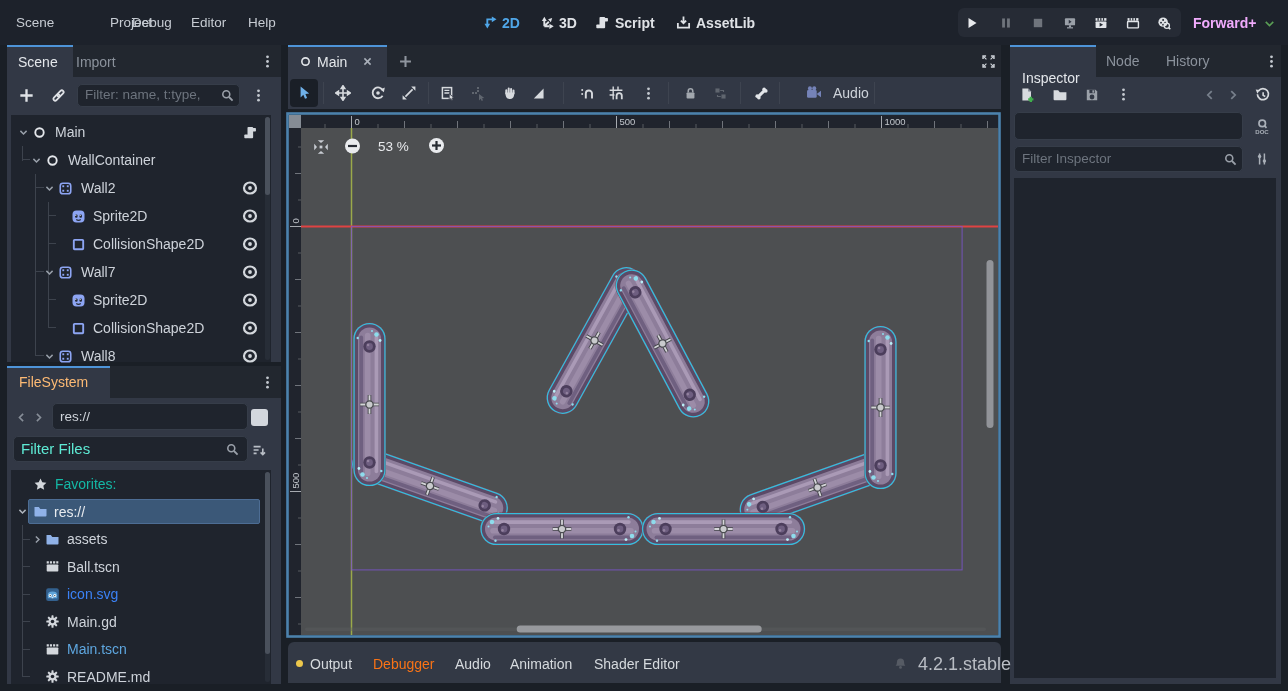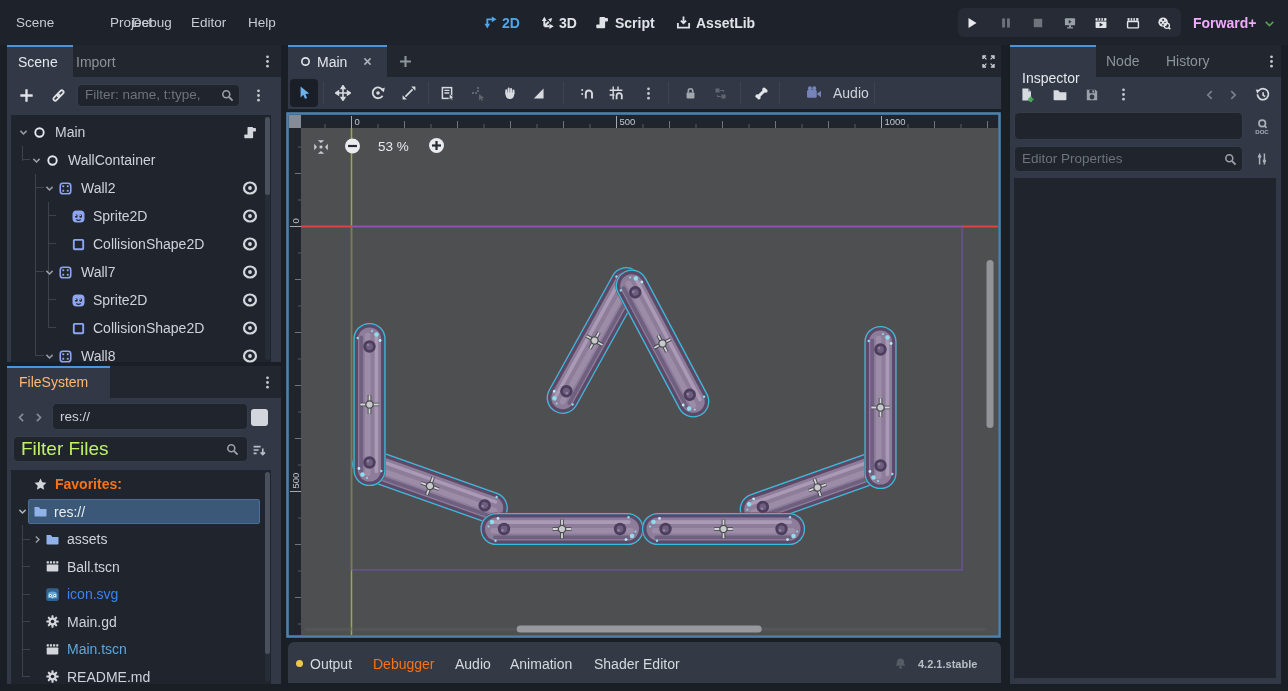--- a/index.html
+++ b/index.html
@@ -238,21 +238,21 @@
 <svg style="position:absolute;left:14.5px;top:411.0px;" width="13" height="13" viewBox="0 0 16 16">
     <path d="M10 3.5 5.5 8 10 12.5" stroke="#878e98" stroke-width="2" fill="none"></path>
   </svg>
 <svg style="position:absolute;left:31.5px;top:411.0px;" width="13" height="13" viewBox="0 0 16 16">
     <path d="M6 3.5 10.5 8 6 12.5" stroke="#878e98" stroke-width="2" fill="none"></path>
   </svg>
 <div style="position:absolute;left:52px;top:403px;width:196px;height:27px;background:#1f242d;border:1px solid #363d49;border-radius:5px"></div>
 <div style="position:absolute;left:60px;top:407px;height:20px;line-height:20px;font-size:13.5px;color:#ced3da;font-weight:400;white-space:pre;">res://</div>
 <div style="position:absolute;left:251px;top:409px;width:17px;height:17px;background:#d3d7dd;border-radius:3px"></div>
 <div style="position:absolute;left:13px;top:436px;width:235px;height:26px;background:#1f242d;border:1px solid #363d49;border-radius:5px"></div>
-<div style="position:absolute;left:21px;top:439px;height:20px;line-height:20px;font-size:19px;color:#bef264;font-weight:400;white-space:pre;text-align:center;">Filter Files</div>
+<div style="position:absolute;left:21px;top:439px;height:20px;line-height:20px;font-size:15px;color:#5eead4;font-weight:400;white-space:pre;text-align:center;">Filter Files</div>
 <svg style="position:absolute;left:224.5px;top:442.0px;" width="15" height="15" viewBox="0 0 16 16">
     <circle cx="6.7" cy="6.7" r="3.7" stroke="#9aa0a9" stroke-width="1.7" fill="none"></circle>
     <path d="M9.6 9.6L13.4 13.4" stroke="#9aa0a9" stroke-width="1.9"></path>
   </svg>
 <svg style="position:absolute;left:251.0px;top:441.5px;" width="16" height="16" viewBox="0 0 16 16">
     <g stroke="#b9bec6" stroke-width="1.6" fill="none">
       <path d="M2.6 4.6h7M2.6 8h5M2.6 11.4h3"></path>
       <path d="M11.8 6.5v6M9.6 10.4l2.2 2.3 2.2-2.3"></path>
     </g>
   </svg>
@@ -260,21 +260,21 @@
 <div style="position:absolute;left:22px;top:525px;width:1px;height:152px;background:#3d434d"></div>
 <div style="position:absolute;left:23px;top:538.5px;width:7px;height:1px;background:#3d434d"></div>
 <div style="position:absolute;left:23px;top:566px;width:7px;height:1px;background:#3d434d"></div>
 <div style="position:absolute;left:23px;top:593.5px;width:7px;height:1px;background:#3d434d"></div>
 <div style="position:absolute;left:23px;top:621px;width:7px;height:1px;background:#3d434d"></div>
 <div style="position:absolute;left:23px;top:648.5px;width:7px;height:1px;background:#3d434d"></div>
 <div style="position:absolute;left:23px;top:676px;width:7px;height:1px;background:#3d434d"></div>
 <svg style="position:absolute;left:32.5px;top:476.5px;" width="15" height="15" viewBox="0 0 16 16">
     <path d="M8 1.6 9.9 5.7 14.3 6.2 11 9.2 11.9 13.6 8 11.4 4.1 13.6 5 9.2 1.7 6.2 6.1 5.7 Z" fill="#d3d7dc"></path>
   </svg>
-<div style="position:absolute;left:55px;top:474px;height:20px;line-height:20px;font-size:14px;color:#f97316;font-weight:700;white-space:pre;">Favorites:</div>
+<div style="position:absolute;left:55px;top:474px;height:20px;line-height:20px;font-size:14px;color:#14b8a6;font-weight:400;white-space:pre;">Favorites:</div>
 <div style="position:absolute;left:28px;top:499px;width:232px;height:25px;background:#3b5878;border:1px solid #4d6d94;border-radius:2px"></div>
 <svg style="position:absolute;left:15.5px;top:505.0px;" width="13" height="13" viewBox="0 0 16 16">
     <path d="M4.2 6 8 9.8 11.8 6" stroke="#aeb4bd" stroke-width="1.8" fill="none"></path>
   </svg>
 <svg style="position:absolute;left:32.5px;top:504.0px;" width="15" height="15" viewBox="0 0 16 16">
     <path d="M1.6 3.2h4.6l1.6 2.1h6.6a0 0 0 0 1 0 0v7a1 1 0 0 1-1 1H2.6a1 1 0 0 1-1-1z" fill="#90b2e8"></path>
   </svg>
 <div style="position:absolute;left:54px;top:501.5px;height:20px;line-height:20px;font-size:14px;color:#e8ebef;font-weight:400;white-space:pre;">res://</div>
 <svg style="position:absolute;left:30.5px;top:532.5px;" width="13" height="13" viewBox="0 0 16 16">
     <path d="M6 4.2 9.8 8 6 11.8" stroke="#99a0aa" stroke-width="1.8" fill="none"></path>
@@ -378,21 +378,21 @@
     <path d="M1.6 3.4 5.4 3.8 3.2 7.2Z" fill="#d7dade"></path>
     <path d="M8.6 5.8V8.8L10.6 9.8" stroke="#d7dade" stroke-width="1.5" fill="none"></path>
   </svg>
 <div style="position:absolute;left:1014px;top:112px;width:229px;height:28px;background:#1f242d;border:1px solid #363d49;border-radius:5px"></div>
 <svg style="position:absolute;left:1253.0px;top:118.0px;" width="18" height="18" viewBox="0 0 16 16">
     <circle cx="8.2" cy="4.8" r="2.9" stroke="#aab0b8" stroke-width="1.5" fill="none"></circle>
     <path d="M10.3 7 12 8.7" stroke="#aab0b8" stroke-width="1.6"></path>
     <text x="8" y="14.6" font-size="5.4" font-weight="bold" fill="#aab0b8" text-anchor="middle" font-family="Liberation Sans">DOC</text>
   </svg>
 <div style="position:absolute;left:1014px;top:146px;width:229px;height:26px;background:#1f242d;border:1px solid #363d49;border-radius:5px"></div>
-<div style="position:absolute;left:1022px;top:149px;height:20px;line-height:20px;font-size:13.5px;color:#6d747e;font-weight:400;white-space:pre;">Editor Properties</div>
+<div style="position:absolute;left:1022px;top:149px;height:20px;line-height:20px;font-size:13.5px;color:#6d747e;font-weight:400;white-space:pre;">Filter Inspector</div>
 <svg style="position:absolute;left:1222.5px;top:151.5px;" width="15" height="15" viewBox="0 0 16 16">
     <circle cx="6.7" cy="6.7" r="3.7" stroke="#9aa0a9" stroke-width="1.7" fill="none"></circle>
     <path d="M9.6 9.6L13.4 13.4" stroke="#9aa0a9" stroke-width="1.9"></path>
   </svg>
 <svg style="position:absolute;left:1254.0px;top:150.5px;" width="16" height="16" viewBox="0 0 16 16">
     <g stroke="#aab0b8" stroke-width="1.5" fill="none">
       <path d="M5.6 2.6V13.4M10.4 2.6V13.4"></path>
     </g>
     <circle cx="5.6" cy="5.4" r="1.7" fill="#aab0b8"></circle>
     <circle cx="10.4" cy="10" r="1.7" fill="#aab0b8"></circle>
@@ -629,12 +629,12 @@
 <div style="position:absolute;left:296px;top:660px;width:7px;height:7px;border-radius:50%;background:#edc84c"></div>
 <div style="position:absolute;left:310px;top:654px;height:20px;line-height:20px;font-size:14px;color:#d6dade;font-weight:400;white-space:pre;">Output</div>
 <div style="position:absolute;left:373px;top:654px;height:20px;line-height:20px;font-size:14px;color:#f97316;font-weight:400;white-space:pre;">Debugger</div>
 <div style="position:absolute;left:455px;top:654px;height:20px;line-height:20px;font-size:14px;color:#d6dade;font-weight:400;white-space:pre;">Audio</div>
 <div style="position:absolute;left:510px;top:654px;height:20px;line-height:20px;font-size:14px;color:#d6dade;font-weight:400;white-space:pre;">Animation</div>
 <div style="position:absolute;left:594px;top:654px;height:20px;line-height:20px;font-size:14px;color:#d6dade;font-weight:400;white-space:pre;">Shader Editor</div>
 <svg style="position:absolute;left:892.5px;top:656.0px;" width="15" height="15" viewBox="0 0 16 16">
     <path d="M8 2.6a3.8 3.8 0 0 1 3.8 3.8c0 2.8 1 3.4 1.4 4.1H2.8c.4-.7 1.4-1.3 1.4-4.1A3.8 3.8 0 0 1 8 2.6Z" fill="#565b64"></path>
     <circle cx="8" cy="12.2" r="1.5" fill="#565b64"></circle>
   </svg>
-<div style="position:absolute;left:918px;top:653.5px;height:20px;line-height:20px;font-size:11px;color:#b9bdc4;font-weight:700;white-space:pre;">4.2.1.stable</div>
+<div style="position:absolute;left:918px;top:653.5px;height:20px;line-height:20px;font-size:18px;color:#b9bdc4;font-weight:400;white-space:pre;">4.2.1.stable</div>
 </body></html>

